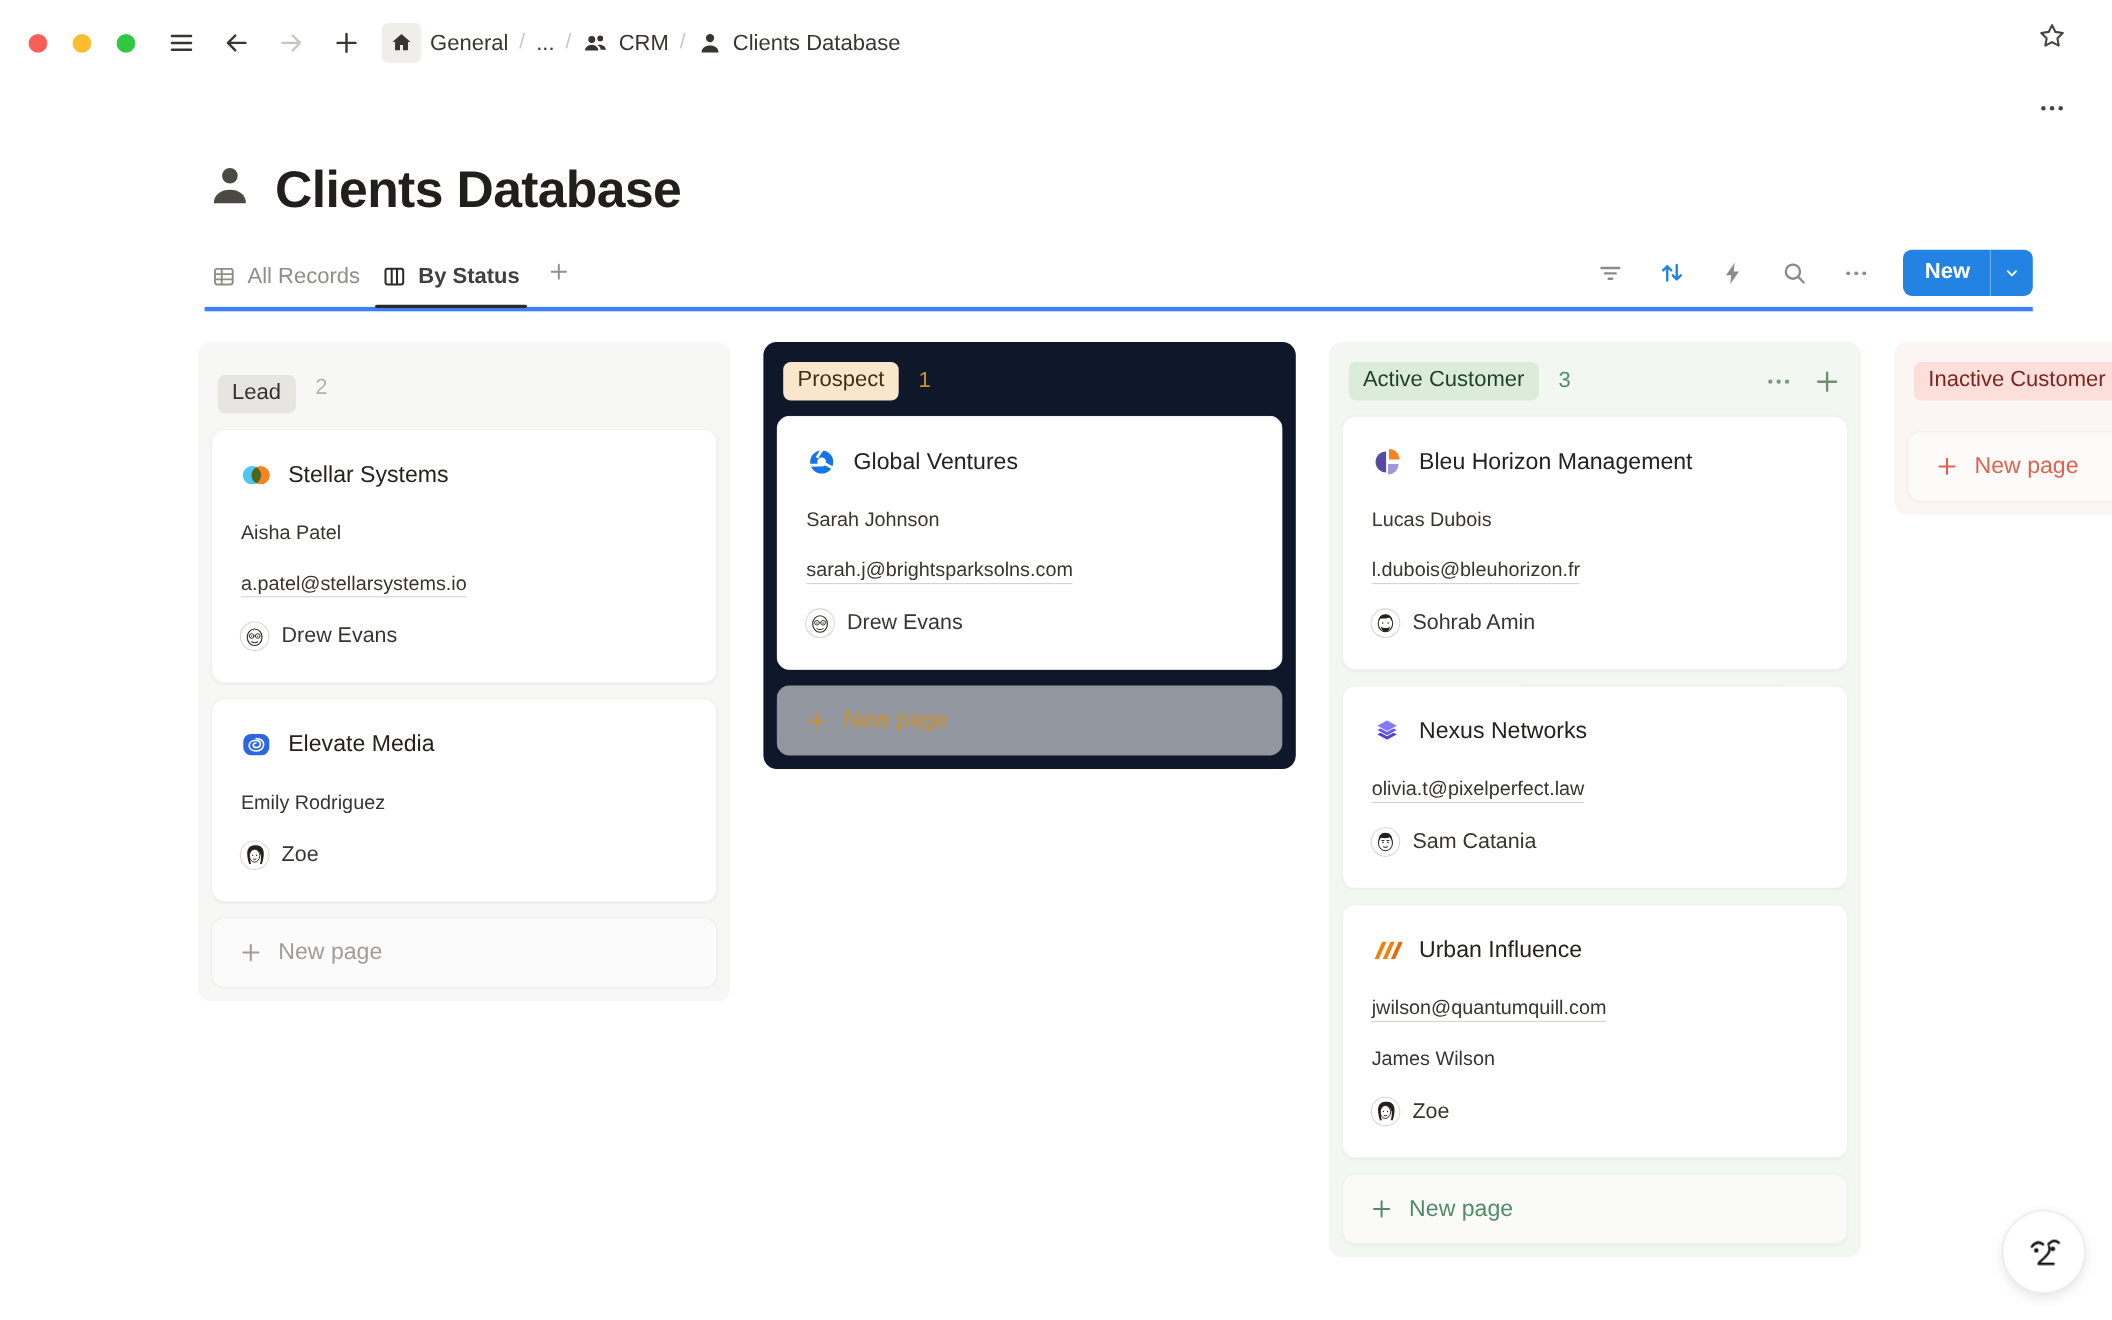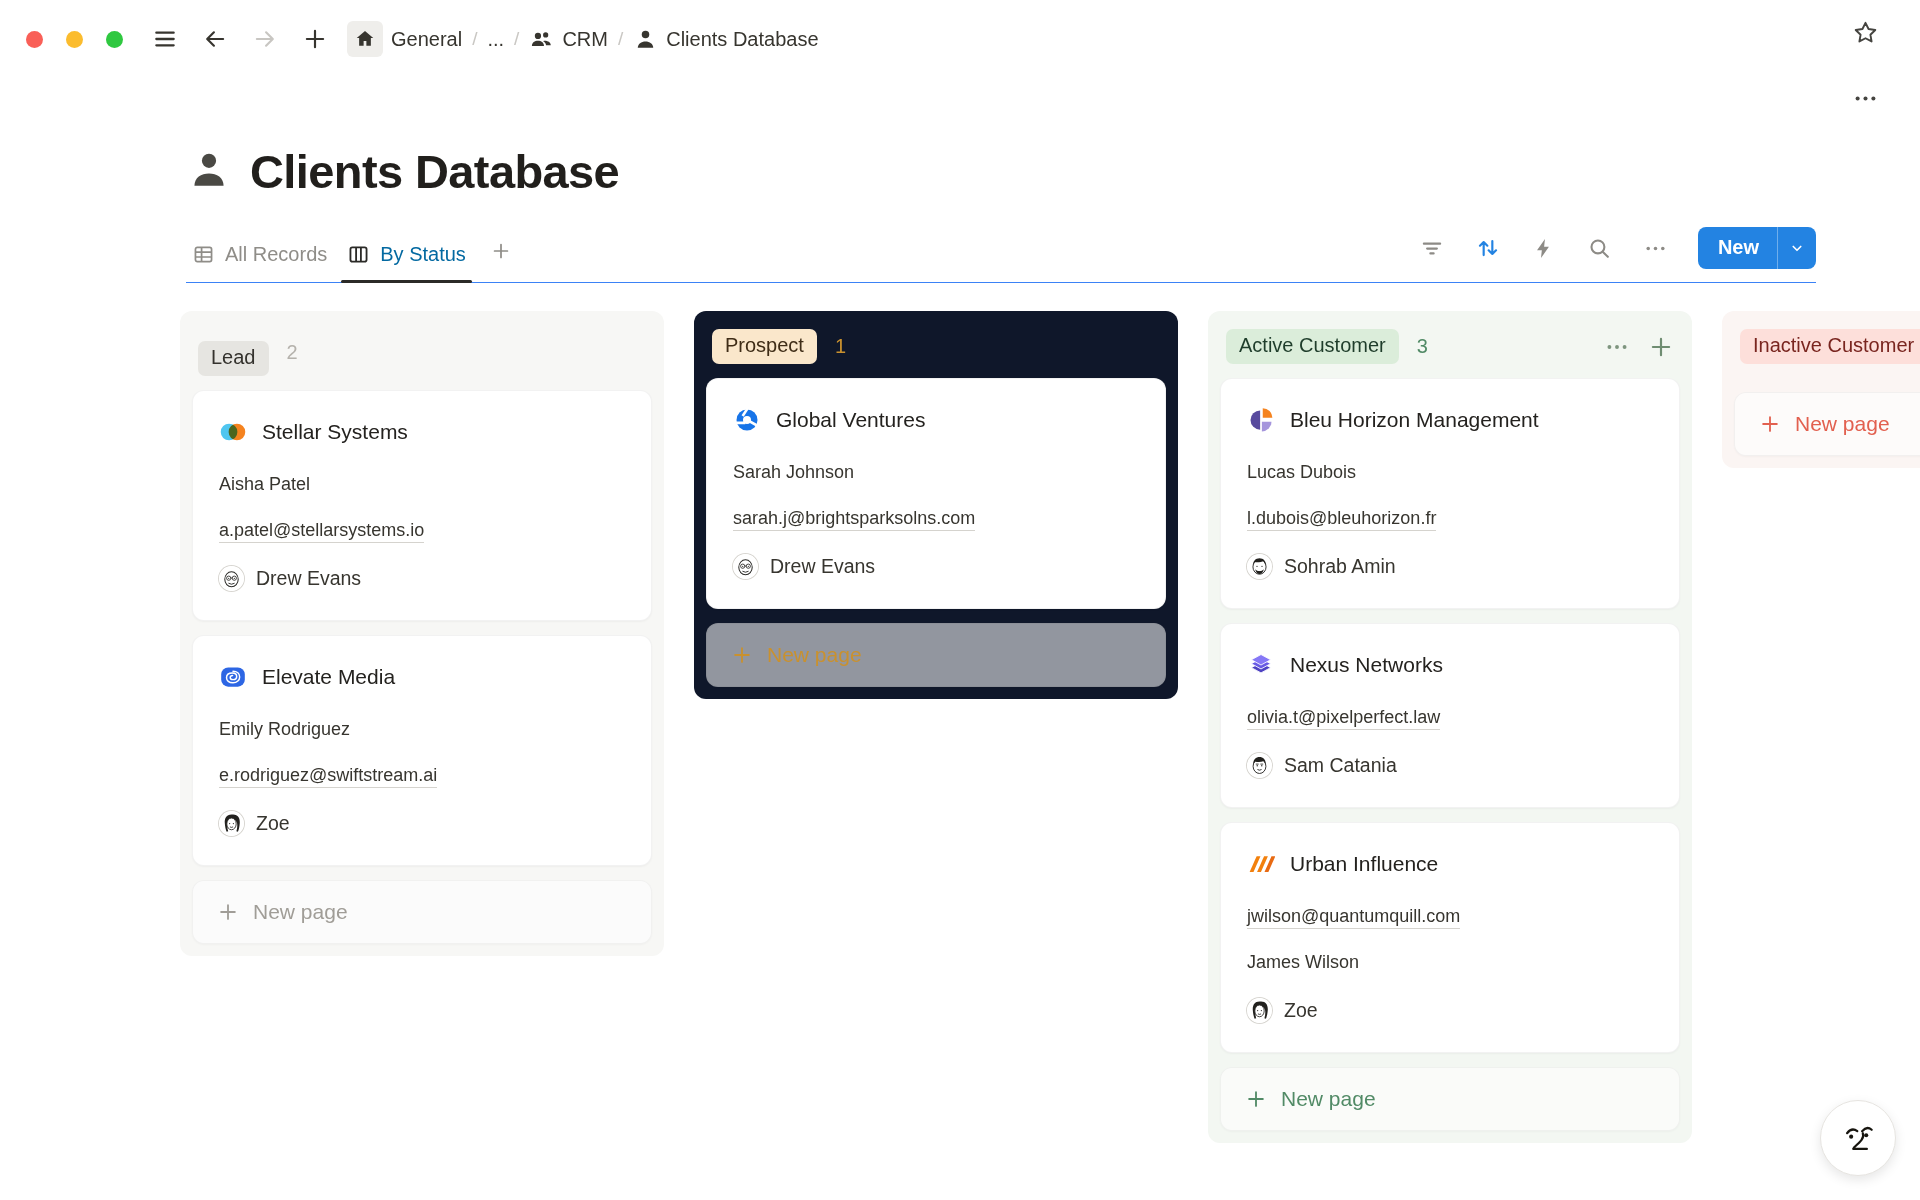--- a/index.html
+++ b/index.html
@@ -18,25 +18,25 @@
   .crumb { display:flex; align-items:center; gap:8px; cursor:pointer; white-space:nowrap; }
   .crumb-sep { color:#C9C7C3; font-size:19px; }
   .top-right { margin-left:auto; display:flex; align-items:center; gap:30px;flex-direction:column; }
   .share-btn { font-size:20px; color:#3B3A36; cursor:pointer; }
 
   
   .page-head { display:flex; align-items:center; gap:18px; padding:66px 0 0 186px; }
   .page-title { font-size:47px; font-weight:700; letter-spacing:-0.6px; color:#211F1C; }
 
   
-  .views-row { display:flex; align-items:flex-start; margin:28px 104px 0 186px; border-bottom:1px solid #3b82f6; height:56px; }
+  .views-row { display:flex; align-items:flex-start; margin:28px 72px 0 186px; border-bottom:4px solid #3b82f6; height:56px; }
   .tabs { display:flex; align-items:flex-end; gap:8px; height:100%; }
   .tab { display:flex; align-items:center; gap:10px; font-size:20px; padding:0 6px 16px 6px; cursor:pointer; position:relative; }
   .tab.inactive { color:#8F8D88; }
-  .tab.active { color:#0369a1; font-weight:400; }
+  .tab.active { color:#404040; font-weight:700; }
   .tab.active::after { content:""; position:absolute; left:0; right:0; bottom:-1px; height:3px; background:#2B2A27; border-radius:2px; }
   .tab-add { color:#8F8D88; padding:0 10px 16px 10px; cursor:pointer; }
   .view-tools { margin-left:auto; display:flex; align-items:center; gap:20px; padding-bottom:10px; }
   .tool-btn { width:36px; height:36px; display:flex; align-items:center; justify-content:center; border-radius:6px; cursor:pointer; }
   .new-btn { display:flex; align-items:stretch; border-radius:8px; overflow:hidden; cursor:pointer; margin-left:4px; }
   .new-main { color:#fff; font-size:20px; font-weight:600; padding:9px 18px 10px 20px; }
   .new-split { display:flex; align-items:center; padding:0 10px; border-left:1px solid rgba(255,255,255,0.35); }
 
   
   .board { display:flex; gap:30px; padding:28px 0 0 180px; height:867px; overflow:hidden; align-items:flex-start; }
@@ -252,21 +252,20 @@
           <div class="card-title-row">
             <span class="card-logo">
               <svg viewBox="0 0 32 32">
                 <rect x="2.5" y="5" width="27" height="22" rx="8" fill="#2D66E4"></rect>
                 <path d="M16 9.5c4.6 0 7.6 2.8 7.6 6.4S20.6 22.5 16 22.5s-7.4-2.3-7.4-5.6 2.7-5.4 6.6-5.4c3.1 0 5 1.7 5 3.9s-1.8 3.6-4.2 3.6c-1.9 0-3.2-1-3.2-2.4s1.1-2.2 2.7-2.2" fill="none" stroke="#fff" stroke-width="1.7" stroke-linecap="round"></path>
               </svg>
             </span>
             <span class="card-title">Elevate Media</span>
           </div>
           <div class="card-field">Emily Rodriguez</div>
-          <div class="card-field card-email"><a>e.rodriguez@swiftstream.ai</a></div>
           <div class="card-owner">
             <span class="avatar"><svg viewBox="0 0 32 32">
                 <circle cx="16" cy="16" r="16" fill="#fff"></circle>
                 <path d="M16 4.5c-6.5 0-9 5-8.6 11 .3 4.5 1.2 8.5 2.4 11l2-.6c-1-3-1.4-6.4-1-9.9.3 0 8-1.3 10.3-4.5.8 1.7 1.4 2.9 2.1 4.5.5 3.5 0 6.9-1 9.9l2 .6c1.2-2.5 2.1-6.5 2.4-11 .4-6-2.1-11-8.6-11z" fill="#22211E"></path>
                 <ellipse cx="16" cy="16.5" rx="6" ry="7.5" fill="#fff" stroke="#2A2926" stroke-width="1.1"></ellipse>
                 <circle cx="13.6" cy="16" r=".8" fill="#2A2926"></circle>
                 <circle cx="18.4" cy="16" r=".8" fill="#2A2926"></circle>
                 <path d="M14.4 20.6 Q16 21.7 17.6 20.6" fill="none" stroke="#2A2926" stroke-width="1.1" stroke-linecap="round"></path>
               </svg></span>
             <span class="owner-name">Zoe</span>

